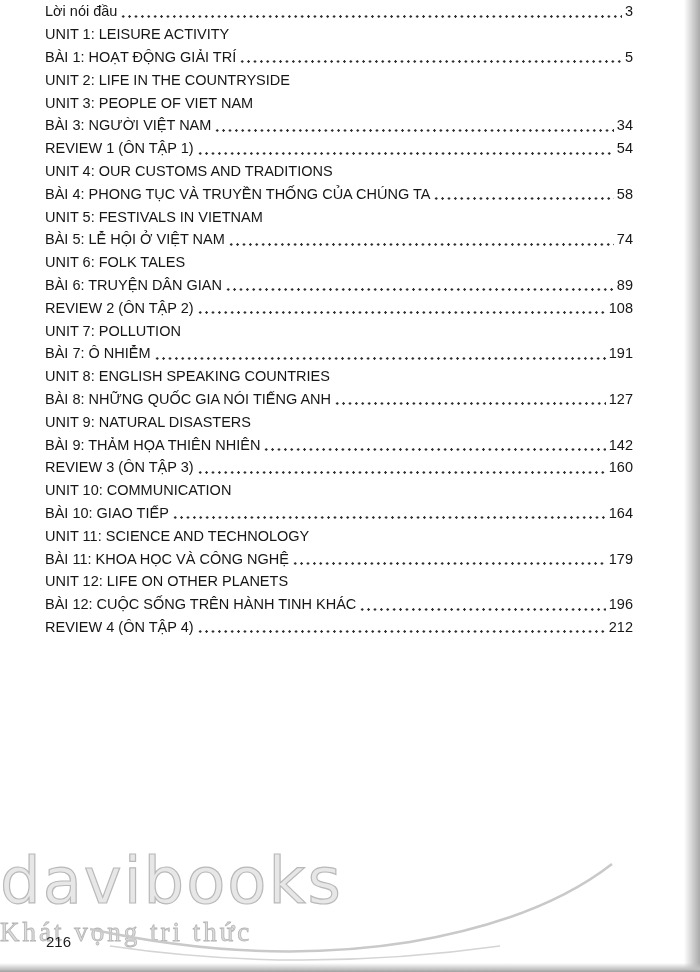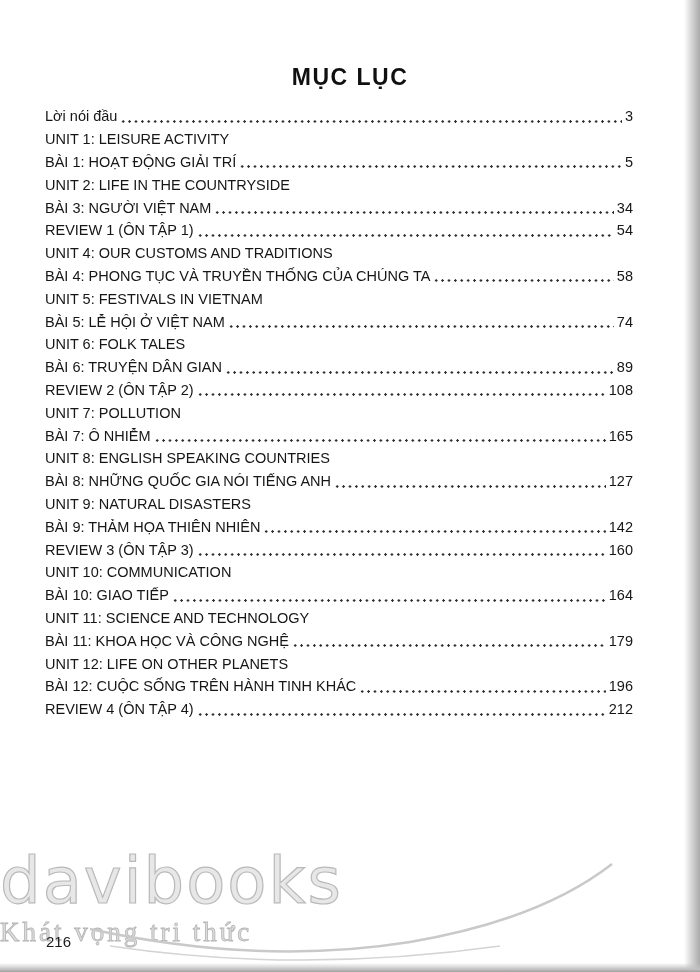--- a/index.html
+++ b/index.html
@@ -122,39 +122,41 @@
     height: 9px;
     background: linear-gradient(to bottom, rgba(160,160,160,0) 0%, #c2c2c2 70%, #9f9f9f 100%);
     z-index: 4;
   }
 </style>
 </head>
 <body>
 
 <div class="page">
 
-  <h1 class="page-title">MỤC LỤC</h1>
 
   <div class="toc" id="toc-entries">
       <div class="toc-row bold">
         <span class="toc-label">Lời nói đầu</span>
         <span class="leader"></span>
         <span class="pagenum">3</span>
       </div>
       <div class="toc-row bold">
         <span class="toc-label">UNIT 1: LEISURE ACTIVITY</span>
       </div>
       <div class="toc-row">
         <span class="toc-label">BÀI 1: HOẠT ĐỘNG GIẢI TRÍ</span>
         <span class="leader"></span>
         <span class="pagenum">5</span>
       </div>
       <div class="toc-row bold">
         <span class="toc-label">UNIT 2: LIFE IN THE COUNTRYSIDE</span>
       </div>
+      <div class="toc-row bold">
+        <span class="toc-label">UNIT 3: PEOPLE OF VIET NAM</span>
+      </div>
       <div class="toc-row">
         <span class="toc-label">BÀI 3: NGƯỜI VIỆT NAM</span>
         <span class="leader"></span>
         <span class="pagenum">34</span>
       </div>
       <div class="toc-row bold">
         <span class="toc-label">REVIEW 1 (ÔN TẬP 1)</span>
         <span class="leader"></span>
         <span class="pagenum">54</span>
       </div>
@@ -186,21 +188,21 @@
         <span class="toc-label">REVIEW 2 (ÔN TẬP 2)</span>
         <span class="leader"></span>
         <span class="pagenum">108</span>
       </div>
       <div class="toc-row bold">
         <span class="toc-label">UNIT 7: POLLUTION</span>
       </div>
       <div class="toc-row">
         <span class="toc-label">BÀI 7: Ô NHIỄM</span>
         <span class="leader"></span>
-        <span class="pagenum">165</span>
+        <span class="pagenum">191</span>
       </div>
       <div class="toc-row bold">
         <span class="toc-label">UNIT 8: ENGLISH SPEAKING COUNTRIES</span>
       </div>
       <div class="toc-row">
         <span class="toc-label">BÀI 8: NHỮNG QUỐC GIA NÓI TIẾNG ANH</span>
         <span class="leader"></span>
         <span class="pagenum">127</span>
       </div>
       <div class="toc-row bold">

